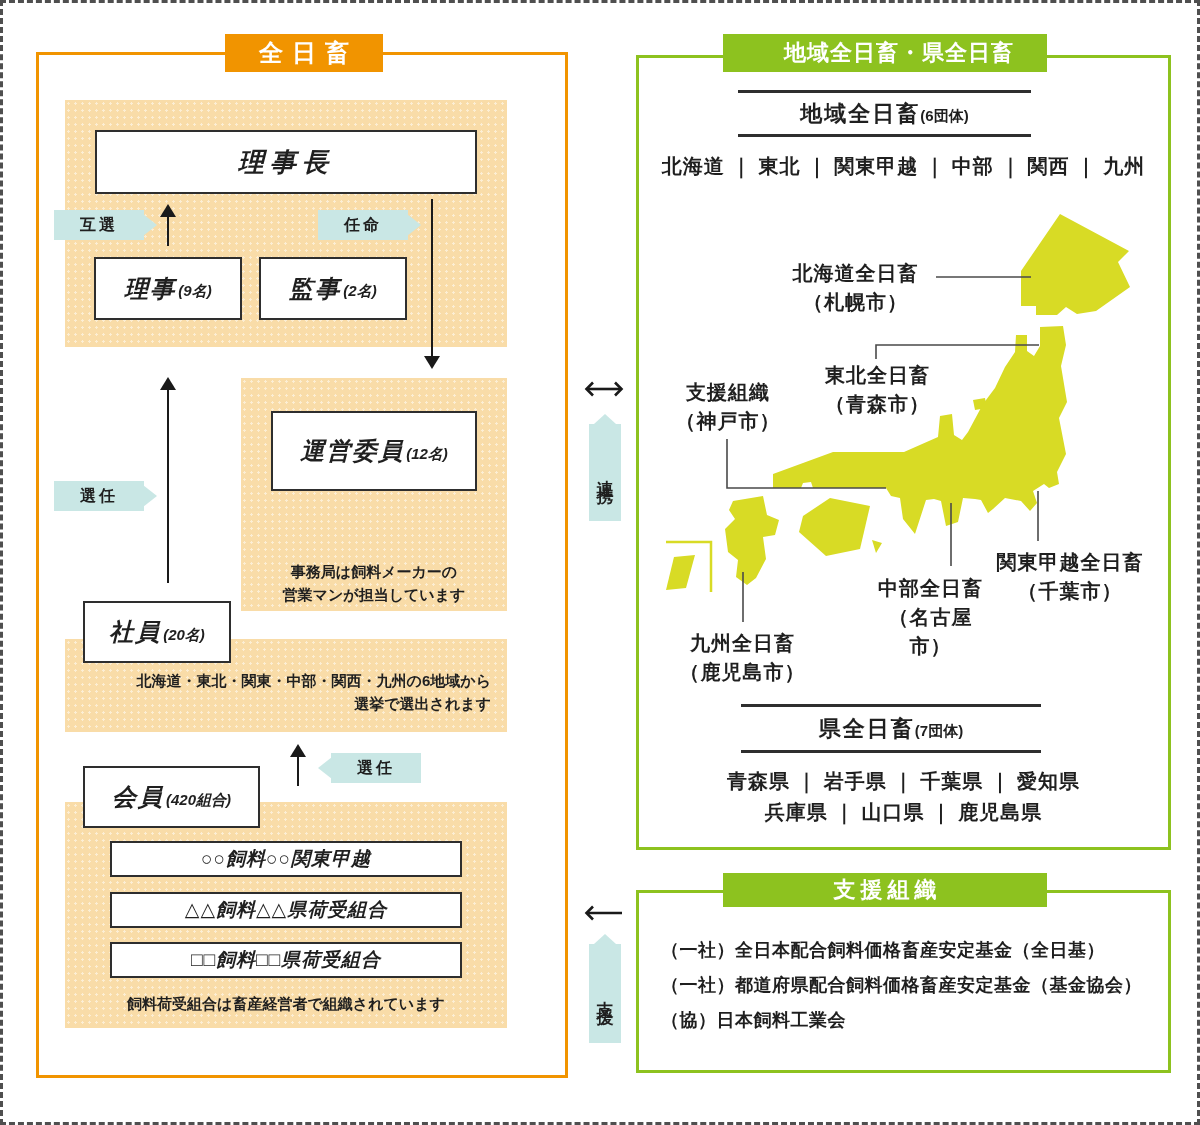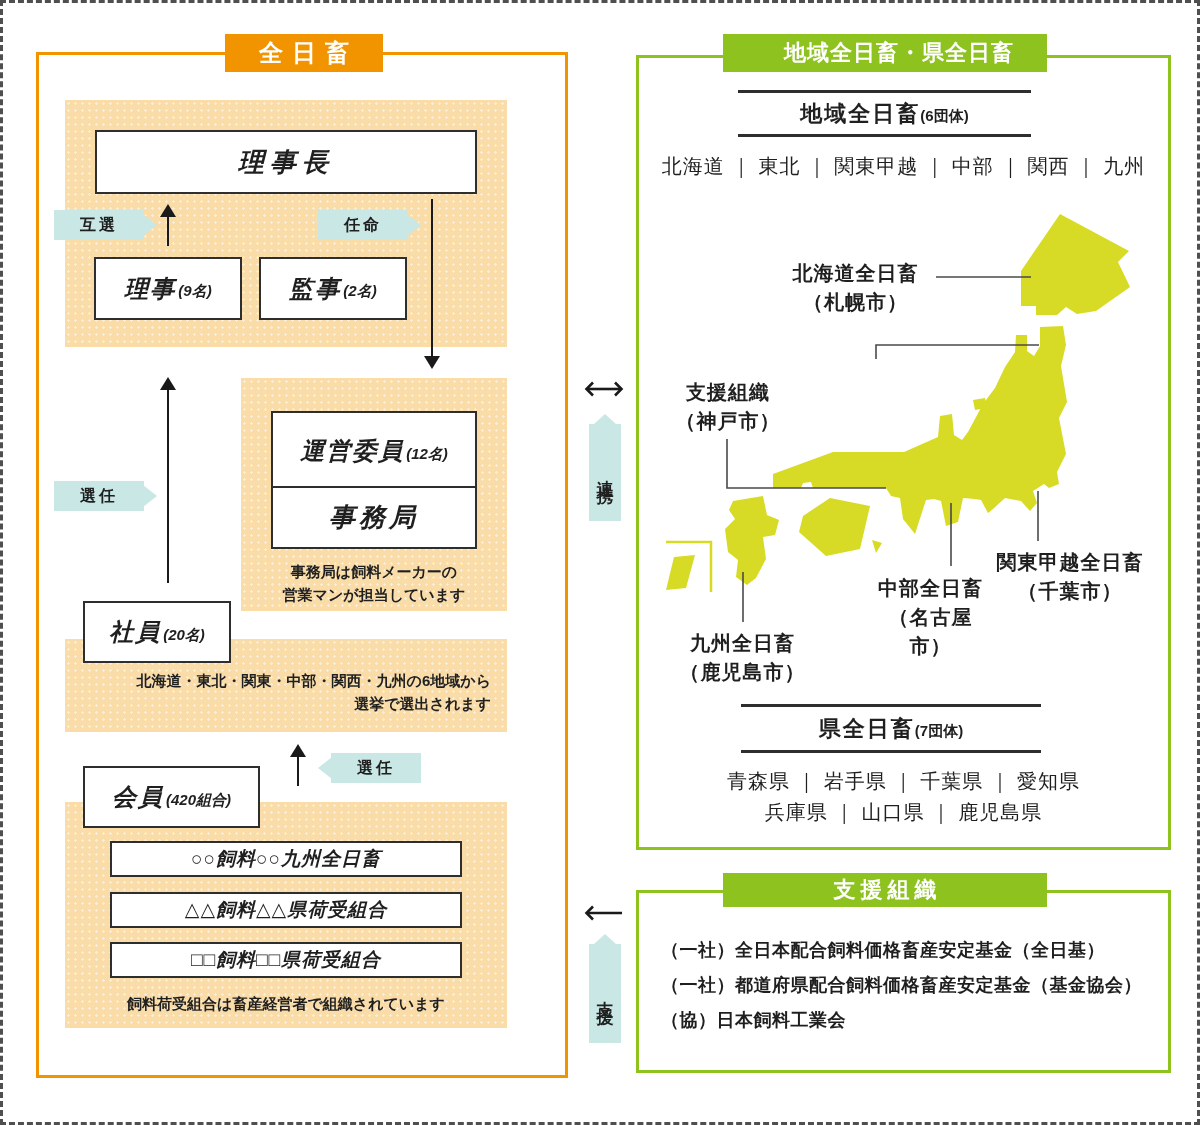--- a/index.html
+++ b/index.html
@@ -103,21 +103,21 @@
   #reg-rule-top { left:735px; top:87px;  width:293px; }
   #reg-rule-bot { left:735px; top:131px; width:293px; }
   #pref-rule-top { left:738px; top:701px; width:300px; }
   #pref-rule-bot { left:738px; top:747px; width:300px; }
   .sect-head { position:absolute; z-index:2; display:flex; align-items:center; justify-content:center;
                font-weight:bold; }
   .sect-head .big { font-size:22px; letter-spacing:2px; }
   .sect-head .small { font-size:15px; padding-top:5px; }
   #reg-head  { left:735px; top:91px;  width:293px; height:40px; }
   #pref-head { left:738px; top:705px; width:300px; height:42px; }
-  .plist { position:absolute; text-align:center; font-size:20px; font-weight:normal;
+  .plist { position:absolute; text-align:center; font-size:20px; font-weight:bold;
            letter-spacing:1px; line-height:30px; z-index:2; }
   #reg-list   { left:645px; top:148px; width:511px; }
   #pref-list1 { left:645px; top:763px; width:511px; }
   #pref-list2 { left:645px; top:794px; width:511px; }
 
   
   #map { position:absolute; left:650px; top:201px; width:500px; height:480px; z-index:1; }
   #map svg { position:absolute; left:0; top:0; }
   .maplabel { position:absolute; text-align:center; font-size:20px; font-weight:bold;
               line-height:1.45; letter-spacing:1px; z-index:2; }
@@ -158,23 +158,20 @@
     <span class="big">監事</span>
       <span class="small">(2名)</span>
   </div>
 
   <div class="arrow-v up" id="arrow-up2"></div>
   <div class="peach" id="peachB"></div>
   <div class="wbox" id="committee">
     <span class="big">運営委員</span>
       <span class="small">(12名)</span>
   </div>
-  <div class="wbox" id="secretariat">
-    <span>事務局</span>
-  </div>
   <div class="note" id="noteB">
     <div>事務局は飼料メーカーの</div>
     <div>営業マンが担当しています</div>
   </div>
   <div class="tag notch-r" id="tag-sennin1">選任</div>
 
   <div class="wbox" id="staff">
     <span class="big">社員</span>
       <span class="small">(20名)</span>
   </div>
@@ -185,21 +182,21 @@
   </div>
 
   <div class="arrow-v up" id="arrow-up3"></div>
   <div class="tag notch-l" id="tag-sennin2">選任</div>
 
   <div class="wbox" id="member">
     <span class="big">会員</span>
       <span class="small">(420組合)</span>
   </div>
   <div class="peach" id="peachD"></div>
-  <div class="wbox union" id="union1">○○飼料○○九州全日畜</div>
+  <div class="wbox union" id="union1">○○飼料○○関東甲越</div>
   <div class="wbox union" id="union2">△△飼料△△県荷受組合</div>
   <div class="wbox union" id="union3">□□飼料□□県荷受組合</div>
   <div class="note" id="noteD">飼料荷受組合は畜産経営者で組織されています</div>
 
   <div class="harrow" id="arr-renkei">
     <svg width="44" height="18" viewBox="0 0 44 18">
       <path d="M6,9 H38" stroke="#1a1a1a" stroke-width="2.6" fill="none"></path>
       <path d="M11,2.5 L4.5,9 L11,15.5" stroke="#1a1a1a" stroke-width="2.6" fill="none"></path>
       <path d="M33,2.5 L39.5,9 L33,15.5" stroke="#1a1a1a" stroke-width="2.6" fill="none"></path>
     </svg>
@@ -243,20 +240,24 @@
         <path d="M74,235 L74,284 L233,284"></path>
         <path d="M298,299 L298,362"></path>
         <path d="M385,287 L385,337"></path>
         <path d="M90,368 L90,418"></path>
       </g>
     </svg>
     <div class="maplabel" id="lbl-hokkaido">
       <div>北海道全日畜</div>
       <div>（札幌市）</div>
     </div>
+    <div class="maplabel" id="lbl-tohoku">
+      <div>東北全日畜</div>
+      <div>（青森市）</div>
+    </div>
     <div class="maplabel" id="lbl-kansai">
       <div>支援組織</div>
       <div>（神戸市）</div>
     </div>
     <div class="maplabel" id="lbl-chubu">
       <div>中部全日畜</div>
       <div>（名古屋市）</div>
     </div>
     <div class="maplabel" id="lbl-kanto">
       <div>関東甲越全日畜</div>

